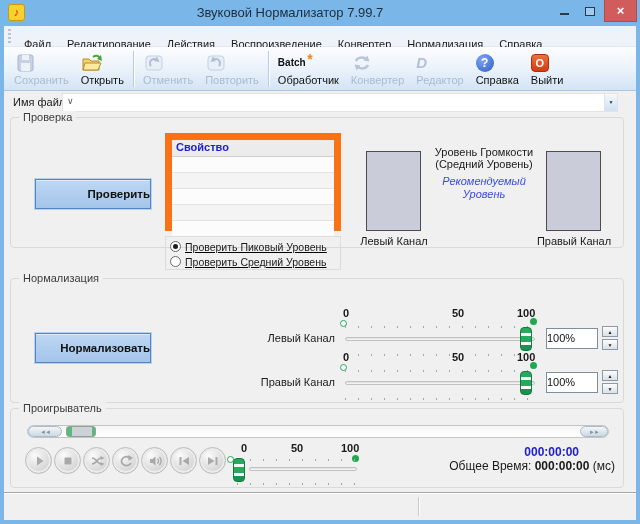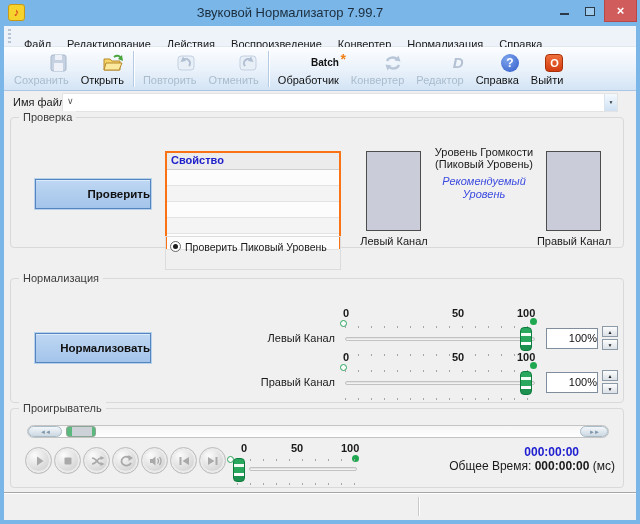--- a/index.html
+++ b/index.html
@@ -28,21 +28,21 @@
   .menubar { position:absolute; left:0; top:0; width:632px; height:21px; background:#eef3fa;
              display:flex; align-items:center; border-bottom:1px solid #e2e8f2; }
   .menu-grip { width:3px; height:14px; margin:0 5px 0 4px;
                background-image:repeating-linear-gradient(to bottom,#b7c4d4 0 2px,transparent 2px 4px); }
   .menu-item { padding:0 8px; font-size:11px; color:#1a1a1a; line-height:20px;margin-top:16px; }
 
   
   .toolbar { position:absolute; left:0; top:21px; width:632px; height:44px;
              background:linear-gradient(180deg,#fcfdff 0%,#e9f1fa 55%,#d3e4f5 100%);
              border-bottom:1px solid #abc7e4; display:flex; align-items:center; padding:0 4px; }
-  .tb-btn { height:40px; display:flex; flex-direction:column; align-items:flex-end; justify-content:center;
+  .tb-btn { height:40px; display:flex; flex-direction:column; align-items:flex-start; justify-content:center;
             padding:0 6px; font-size:11px; color:#111; }
   .tb-btn.disabled { color:#a9bccd; }
   .tb-icon { height:22px; display:flex; align-items:center; justify-content:center; }
   .tb-sep { width:1px; height:36px; background:#b5cbe3; margin:0 3px; box-shadow:1px 0 0 #ffffff; }
   .icon-help { width:18px; height:18px; border-radius:50%; background:radial-gradient(circle at 35% 30%,#7ea4ee,#2f5cc8);
                color:#fff; font-size:12px; font-weight:bold; text-align:center; line-height:18px; }
   .icon-exit { width:18px; height:18px; border-radius:4px; background:linear-gradient(180deg,#f0703c,#d23c10);
                border:1px solid #a83008; color:#fff; font-size:11px; font-weight:bold; text-align:center; line-height:16px; }
   .icon-batch { position:relative; font-size:10px; font-weight:bold; color:#111; line-height:20px; }
   .icon-batch .star { position:absolute; right:-7px; top:-4px; color:#f08018; font-size:14px; font-weight:bold; }
@@ -65,30 +65,30 @@
   .g-check { left:6px; top:91px;  width:614px; height:131px; }
   .g-norm  { left:6px; top:252px; width:614px; height:125px; }
   .g-play  { left:6px; top:382px; width:614px; height:80px;  }
 
   
   .action-btn { position:absolute; width:116px; height:30px; font-size:11.5px; font-weight:bold; color:#101010;
                 background:linear-gradient(180deg,#bed7f3,#a4c4ea); border:1px solid #5585c0;
                 box-shadow:inset 0 1px 0 #dcebfa, 0 0 0 1px #b9d2ec; text-align:right; line-height:28px; }
 
   
-  .prop-table { position:absolute; left:154px; top:33px; width:176px; height:98px;
-                border:2px solid #f97316; background:#8b5cf6; }
+  .prop-table { position:absolute; left:154px; top:15px; width:176px; height:98px;
+                border:7px solid #f97316; background:#8b5cf6; }
   .prop-head { height:17px; background:#ececec; border-bottom:1px solid #d0d0d0;
                font-size:11px; font-weight:bold; color:#2121cc; padding:1px 4px; }
   .prop-row { height:16px; border-bottom:1px solid #e3e3e3; background:#fcfcfc; }
   .prop-row:nth-child(odd) { background:#f4f4f4; }
 
   
   .radio-panel { position:absolute; left:154px; top:118px; width:176px; height:34px;
-                 border:1px solid #dcdcdc; padding:2px 4px; }
+                 border:1px solid #dcdcdc; padding:2px 4px;text-decoration:underline; }
   .radio-row { display:flex; align-items:center; height:15px; }
   .radio-circle { width:11px; height:11px; border:1px solid #6a6a6a; border-radius:50%; background:#fff;
                   margin-right:4px; position:relative; flex:none; }
   .radio-circle.checked::after { content:""; position:absolute; left:2px; top:2px; width:5px; height:5px;
                   border-radius:50%; background:#1c1c1c; }
   .radio-label { font-size:10.5px; color:#1a1a1a; white-space:nowrap; }
 
   
   .meter { position:absolute; width:55px; height:80px; top:33px; background:#cbccd9; border:1px solid #4d4d4d; }
   .meter-label { position:absolute; top:117px; width:80px; text-align:center; font-size:11px; color:#1a1a1a; }
@@ -100,21 +100,21 @@
   .ticks { position:absolute; height:2px;
            background-image:repeating-linear-gradient(to right,#a2a8a2 0,#a2a8a2 1px,transparent 1px,transparent 13px); }
   .track { position:absolute; height:4px; background:linear-gradient(180deg,#dcdcdc,#fafafa);
            border:1px solid #c2c2c2; border-radius:2px; }
   .vthumb { position:absolute; width:12px; height:24px; border:1px solid #0e7c3c; border-radius:4px;
             background:linear-gradient(180deg,#2aa85e 0 22%,#f4fff6 22% 36%,#2aa85e 36% 62%,#ffffff 62% 78%,#1d9150 78% 100%); }
   .dot-green { position:absolute; width:7px; height:7px; border-radius:50%; background:#1fa84f; }
   .dot-hollow { position:absolute; width:7px; height:7px; border-radius:50%; background:#fdfdfd; border:1px solid #2aa45a; }
   .ch-label { position:absolute; width:94px; text-align:right; font-size:11px; color:#1a1a1a; }
   .spin-value { position:absolute; width:52px; height:21px; background:#fff; border:1px solid #7e8e9d;
-                text-align:right; font-size:11px; line-height:19px; color:#111; }
+                text-align:left; font-size:11px; line-height:19px; color:#111; }
   .spin-btn { position:absolute; width:16px; height:11px; background:linear-gradient(180deg,#fcfcfc,#dbe1e7);
               border:1px solid #8c9aa8; font-size:5px; text-align:center; line-height:10px; color:#222; }
 
   
   .seekbar { position:absolute; left:16px; top:16px; width:582px; height:13px;
              background:linear-gradient(180deg,#f5f5f5,#ffffff); border:1px solid #c4c4c4; border-radius:7px; }
   .seek-arrow { position:absolute; top:0; height:11px; border:1px solid #a9bbc7; border-radius:6px;
                 background:linear-gradient(180deg,#f3f7fa,#ccd8e2); font-size:6px; color:#7b93a7;
                 text-align:center; line-height:10px; letter-spacing:-1px; }
   .seek-left  { left:0px; width:34px; }
@@ -188,35 +188,35 @@
               <polygon points="20,2 21,8 16,6" fill="#4aa43c"></polygon>
             </svg>
         </div>
         <div class="tb-label">Открыть</div>
       </div>
       <div class="tb-sep"></div>
       <div class="tb-btn disabled">
         <div class="tb-icon">
           <svg width="22" height="20" viewBox="0 0 22 20">
               <rect x="3" y="3" width="16" height="14" rx="3" fill="#e9eff7" stroke="#c3d0e1"></rect>
+              <path d="M8 13 a4 4 0 1 1 6.5 -5.5" fill="none" stroke="#b0bfd2" stroke-width="2"></path>
+              <polygon points="14,3.5 16.5,9 11,8" fill="#b0bfd2"></polygon>
+            </svg>
+        </div>
+        <div class="tb-label">Отменить</div>
+      </div>
+      <div class="tb-btn disabled">
+        <div class="tb-icon">
+          <svg width="22" height="20" viewBox="0 0 22 20">
+              <rect x="3" y="3" width="16" height="14" rx="3" fill="#e9eff7" stroke="#c3d0e1"></rect>
               <path d="M14 13 a4 4 0 1 0 -6.5 -5.5" fill="none" stroke="#b0bfd2" stroke-width="2"></path>
               <polygon points="8,3.5 5.5,9 11,8" fill="#b0bfd2"></polygon>
             </svg>
         </div>
         <div class="tb-label">Повторить</div>
-      </div>
-      <div class="tb-btn disabled">
-        <div class="tb-icon">
-          <svg width="22" height="20" viewBox="0 0 22 20">
-              <rect x="3" y="3" width="16" height="14" rx="3" fill="#e9eff7" stroke="#c3d0e1"></rect>
-              <path d="M8 13 a4 4 0 1 1 6.5 -5.5" fill="none" stroke="#b0bfd2" stroke-width="2"></path>
-              <polygon points="14,3.5 16.5,9 11,8" fill="#b0bfd2"></polygon>
-            </svg>
-        </div>
-        <div class="tb-label">Отменить</div>
       </div>
       <div class="tb-sep"></div>
       <div class="tb-btn">
         <div class="tb-icon">
           <span class="icon-batch"><span>Batch</span><span class="star">*</span></span>
         </div>
         <div class="tb-label">Обработчик</div>
       </div>
       <div class="tb-btn disabled">
         <div class="tb-icon">
@@ -269,30 +269,34 @@
         <div class="prop-row"></div>
         <div class="prop-row"></div>
         <div class="prop-row"></div>
       </div>
 
       <div class="radio-panel">
         <div class="radio-row">
           <span class="radio-circle checked"></span>
           <span class="radio-label">Проверить Пиковый Уровень</span>
         </div>
+        <div class="radio-row">
+          <span class="radio-circle"></span>
+          <span class="radio-label">Проверить Средний Уровень</span>
+        </div>
       </div>
 
       <div class="meter" style="left:355px;"></div>
       <div class="meter" style="left:535px;"></div>
       <div class="meter-label" style="left:343px;">Левый Канал</div>
       <div class="meter-label" style="left:523px;">Правый Канал</div>
 
       <div class="vol-text">
         <div>Уровень Громкости</div>
-        <div>(Пиковый Уровень)</div>
+        <div>(Средний Уровень)</div>
         <div class="vol-link" style="width:100px;margin-left:15px;">Рекомендуемый Уровень</div>
       </div>
     </div>
 
     <div class="group g-norm">
       <span class="group-label">Нормализация</span>
 
 
       <div class="action-btn" style="left:24px; top:54px;">Нормализовать</div>
 

